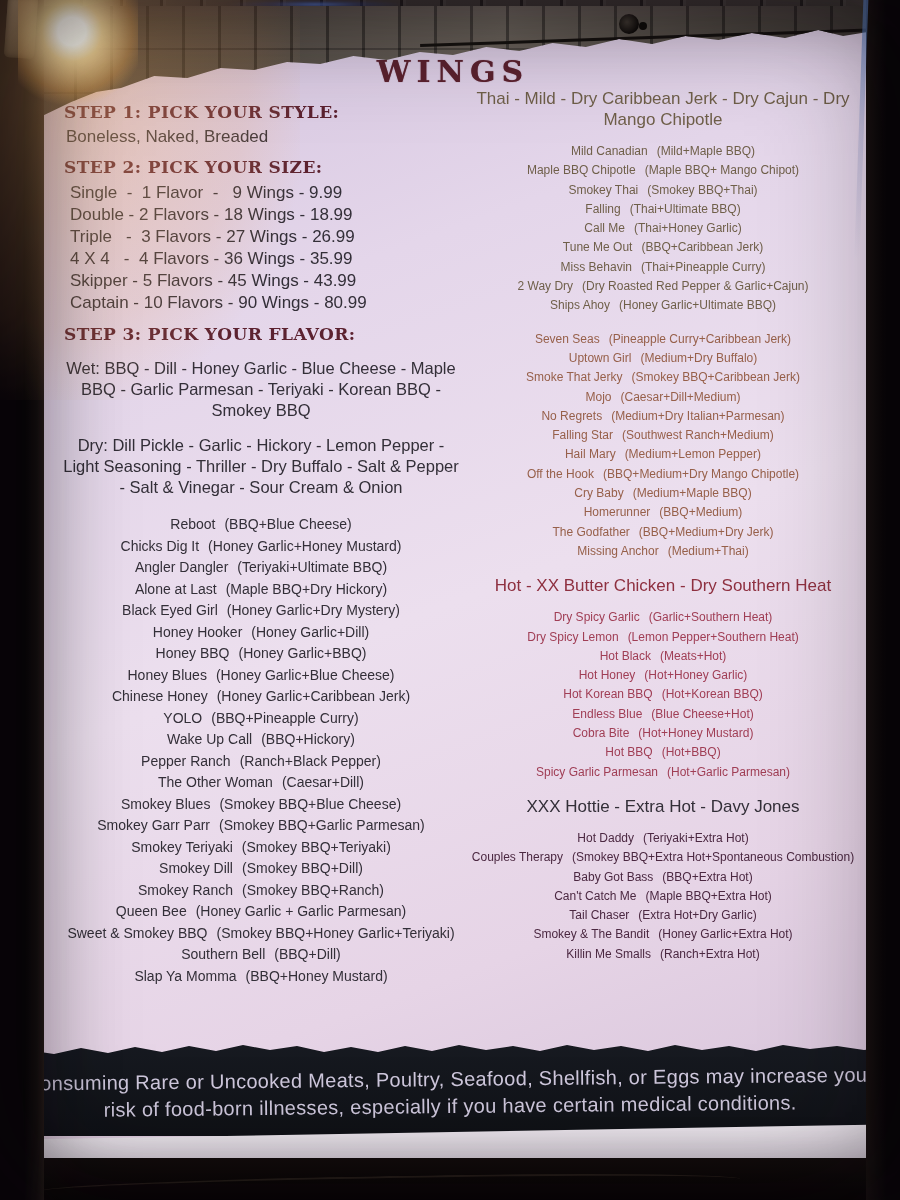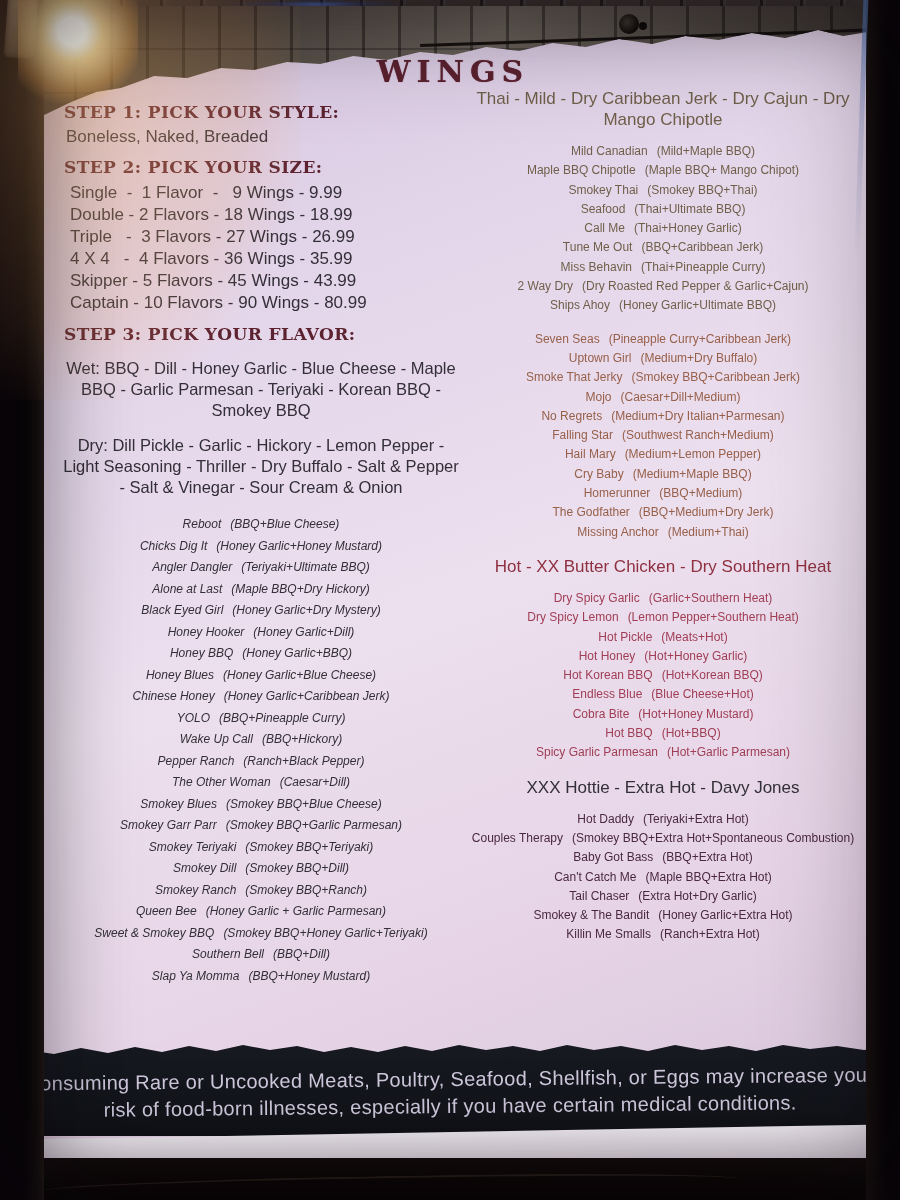--- a/index.html
+++ b/index.html
@@ -57,21 +57,21 @@
   .col-left{left:24px;top:86px;width:398px;}
   .col-right{left:424px;top:70px;width:402px;text-align:center;}
 
   .step-head{font-family:"DejaVu Serif",serif;font-weight:bold;font-size:17px;
     color:var(--maroon);letter-spacing:.4px;margin:10px 0 5px 2px;}
   .step1-body{font-size:17px;margin-left:4px;}
   .sizes{margin:2px 0 2px 8px;}
   .size-line{font-size:17px;line-height:22px;white-space:pre;}
   .flavor-par{font-size:16.5px;line-height:21px;text-align:center;margin-top:14px;}
   .combo-list-left{margin-top:16px;text-align:center;}
-  .combo-list-left .line{font-size:12px;line-height:21.5px;font-style:italic;}
+  .combo-list-left .line{font-size:14px;line-height:21.5px;}
   .mx{margin-left:9px;}
 
   .rsec{margin-bottom:14px;}
   .rhead{font-size:17px;line-height:21px;margin:12px 0 12px 0;}
   .ritems .line{font-size:12px;line-height:19.3px;}
   .mild .rhead,.mild .line{color:var(--mild);}
   .medium .rhead{color:var(--medheader);} .medium .line{color:var(--medium);}
   .hot .rhead{color:var(--hotheader);} .hot .line{color:var(--hot);}
   .xhot .rhead{color:var(--ink);} .xhot .line{color:var(--xhot);}
 
@@ -186,21 +186,21 @@
       <div class="rsec mild">
         <div class="rhead">Thai - Mild - Dry Caribbean Jerk - Dry Cajun - Dry Mango Chipotle</div>
         <div class="ritems">
 
             <div class="line"><span class="nm">Mild Canadian</span><span class="mx">(Mild+Maple BBQ)</span></div>
 
             <div class="line"><span class="nm">Maple BBQ Chipotle</span><span class="mx">(Maple BBQ+ Mango Chipot)</span></div>
 
             <div class="line"><span class="nm">Smokey Thai</span><span class="mx">(Smokey BBQ+Thai)</span></div>
 
-            <div class="line"><span class="nm">Seafood</span><span class="mx">(Thai+Ultimate BBQ)</span></div>
+            <div class="line"><span class="nm">Falling</span><span class="mx">(Thai+Ultimate BBQ)</span></div>
 
             <div class="line"><span class="nm">Call Me</span><span class="mx">(Thai+Honey Garlic)</span></div>
 
             <div class="line"><span class="nm">Tune Me Out</span><span class="mx">(BBQ+Caribbean Jerk)</span></div>
 
             <div class="line"><span class="nm">Miss Behavin</span><span class="mx">(Thai+Pineapple Curry)</span></div>
 
             <div class="line"><span class="nm">2 Way Dry</span><span class="mx">(Dry Roasted Red Pepper &amp; Garlic+Cajun)</span></div>
 
             <div class="line"><span class="nm">Ships Ahoy</span><span class="mx">(Honey Garlic+Ultimate BBQ)</span></div>
@@ -217,41 +217,42 @@
             <div class="line"><span class="nm">Smoke That Jerky</span><span class="mx">(Smokey BBQ+Caribbean Jerk)</span></div>
 
             <div class="line"><span class="nm">Mojo</span><span class="mx">(Caesar+Dill+Medium)</span></div>
 
             <div class="line"><span class="nm">No Regrets</span><span class="mx">(Medium+Dry Italian+Parmesan)</span></div>
 
             <div class="line"><span class="nm">Falling Star</span><span class="mx">(Southwest Ranch+Medium)</span></div>
 
             <div class="line"><span class="nm">Hail Mary</span><span class="mx">(Medium+Lemon Pepper)</span></div>
 
+            <div class="line"><span class="nm">Off the Hook</span><span class="mx">(BBQ+Medium+Dry Mango Chipotle)</span></div>
 
             <div class="line"><span class="nm">Cry Baby</span><span class="mx">(Medium+Maple BBQ)</span></div>
 
             <div class="line"><span class="nm">Homerunner</span><span class="mx">(BBQ+Medium)</span></div>
 
             <div class="line"><span class="nm">The Godfather</span><span class="mx">(BBQ+Medium+Dry Jerk)</span></div>
 
             <div class="line"><span class="nm">Missing Anchor</span><span class="mx">(Medium+Thai)</span></div>
           </div>
       </div>
 
       <div class="rsec hot">
         <div class="rhead">Hot - XX Butter Chicken - Dry Southern Heat</div>
         <div class="ritems">
 
             <div class="line"><span class="nm">Dry Spicy Garlic</span><span class="mx">(Garlic+Southern Heat)</span></div>
 
             <div class="line"><span class="nm">Dry Spicy Lemon</span><span class="mx">(Lemon Pepper+Southern Heat)</span></div>
 
 
-            <div class="line"><span class="nm">Hot Pickle</span><span class="mx">(Meats+Hot)</span></div>
+            <div class="line"><span class="nm">Hot Black</span><span class="mx">(Meats+Hot)</span></div>
 
             <div class="line"><span class="nm">Hot Honey</span><span class="mx">(Hot+Honey Garlic)</span></div>
 
             <div class="line"><span class="nm">Hot Korean BBQ</span><span class="mx">(Hot+Korean BBQ)</span></div>
 
             <div class="line"><span class="nm">Endless Blue</span><span class="mx">(Blue Cheese+Hot)</span></div>
 
             <div class="line"><span class="nm">Cobra Bite</span><span class="mx">(Hot+Honey Mustard)</span></div>
 
             <div class="line"><span class="nm">Hot BBQ</span><span class="mx">(Hot+BBQ)</span></div>

